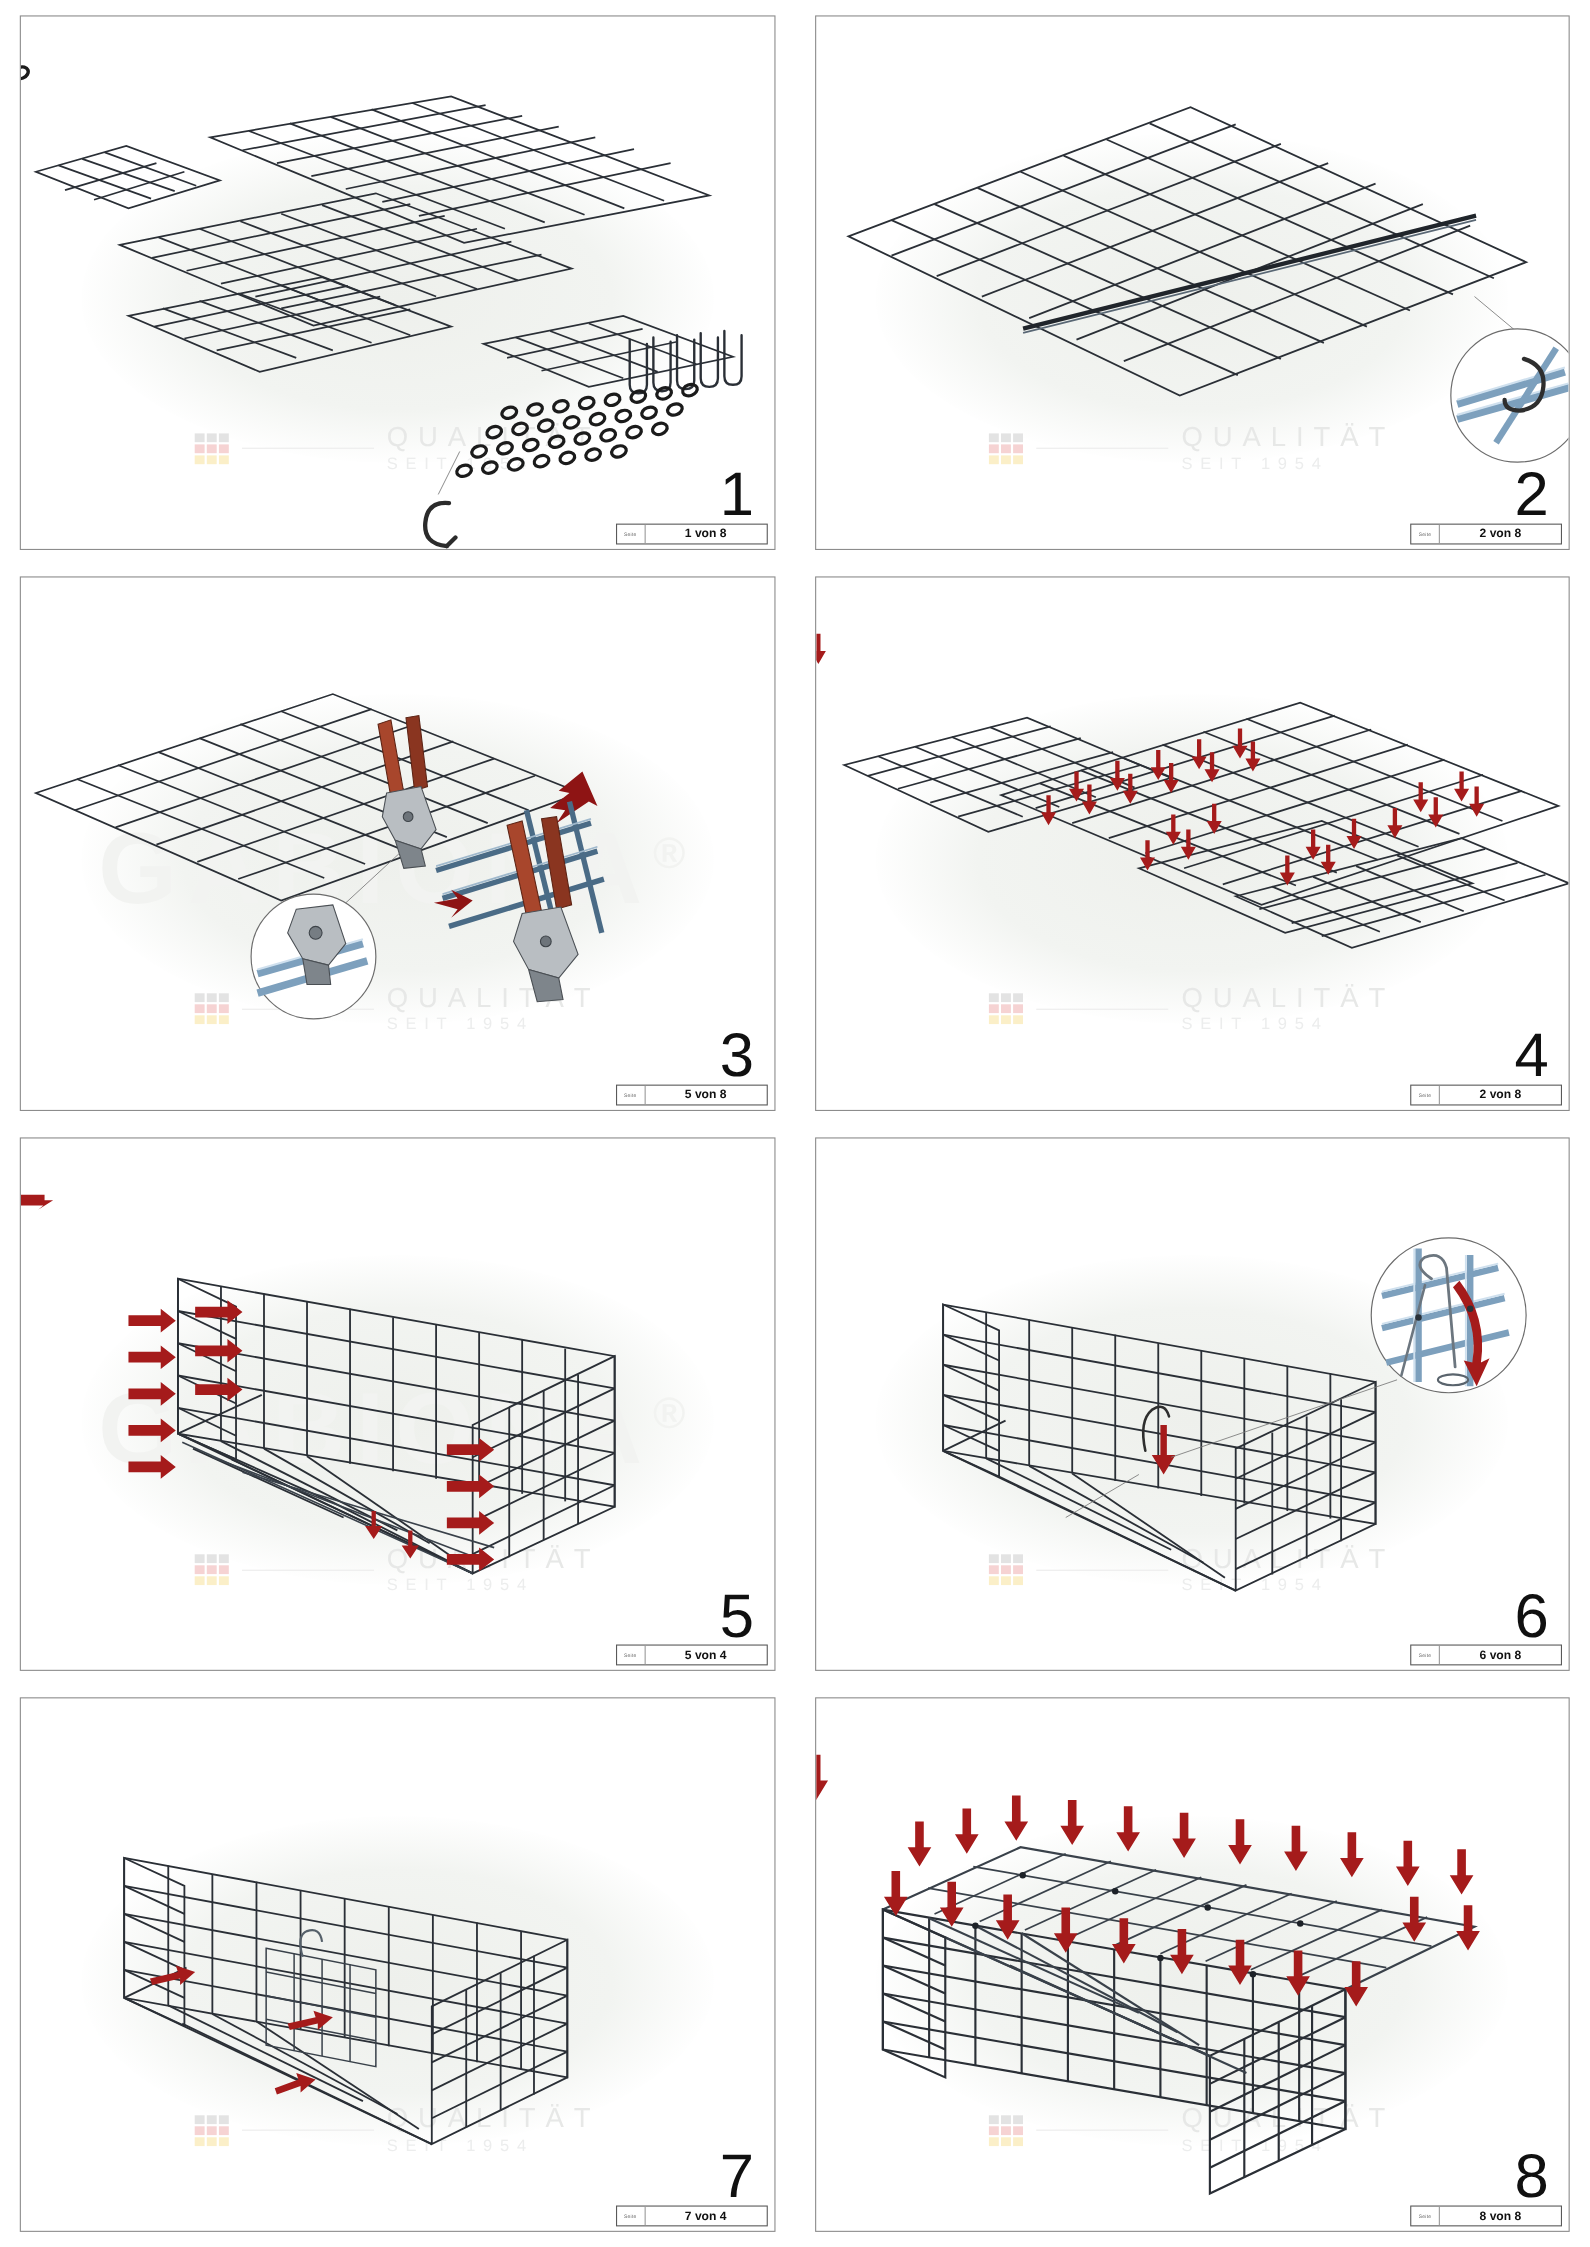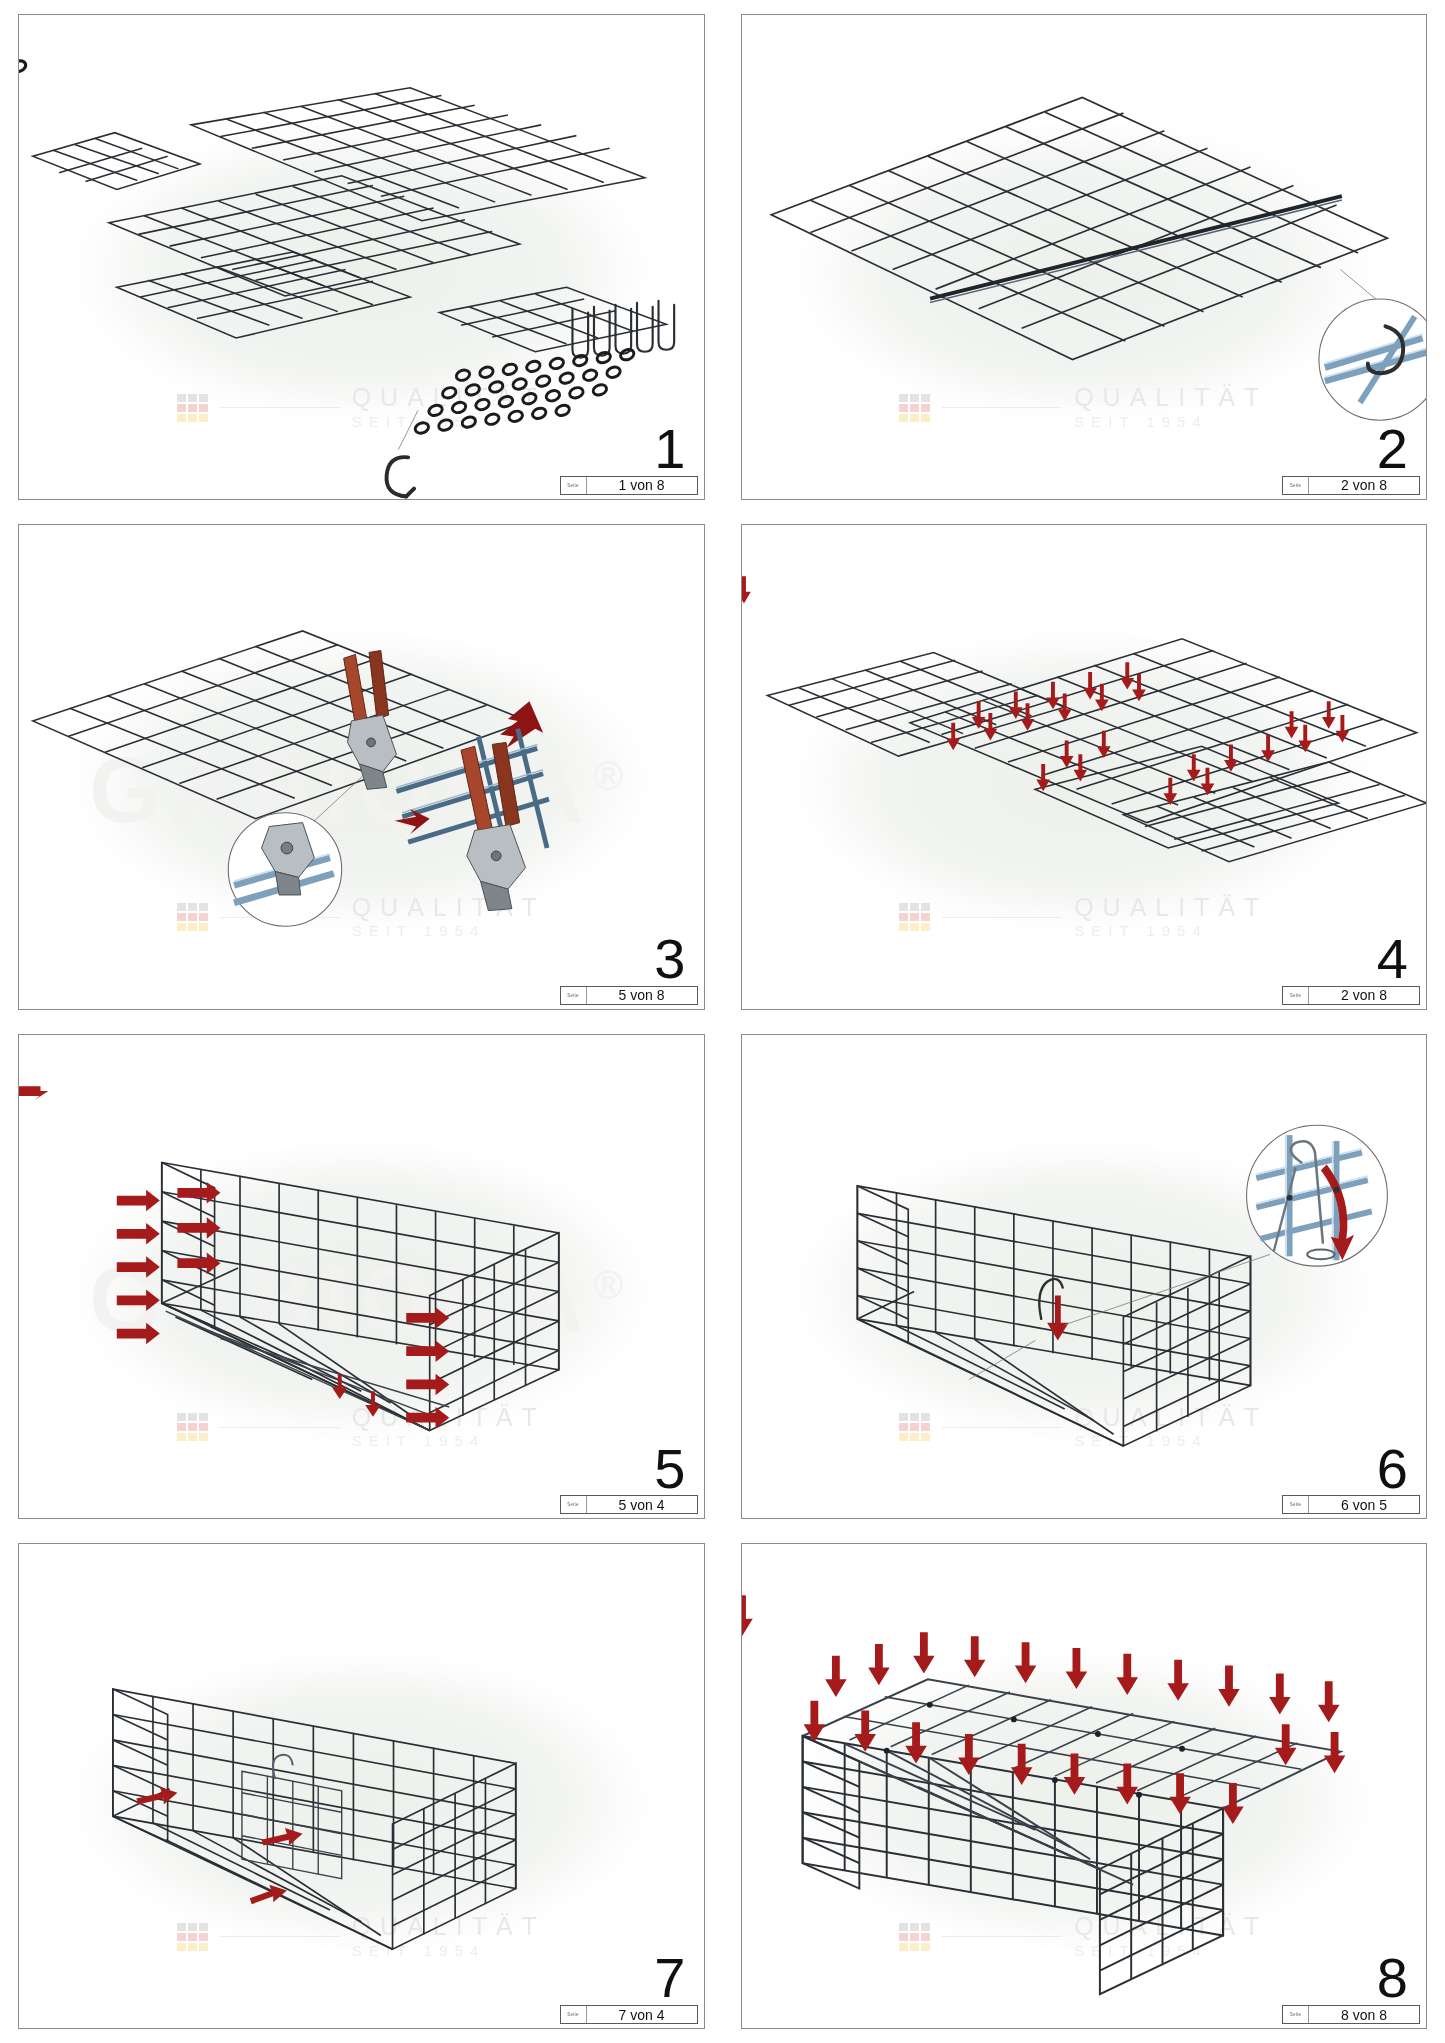--- a/index.html
+++ b/index.html
@@ -115,22 +115,23 @@
     width: 26px;
     border-right: 1px solid #9a9a9a;
     display: flex; align-items: center; justify-content: center;
     font-size: 4.5px;
     color: #666;
     letter-spacing: .2px;
   }
   .caption-text {
     flex: 1;
     display: flex; align-items: center; justify-content: center;
-    font-size: 14px;
+    font-size: 11px;
     color: #111;
+    font-weight: bold;
   }
   
   svg.art { position: absolute; inset: 0; width: 100%; height: 100%; }
   .w-dark { stroke: #2a2f36; fill: none; }
   .w-mid  { stroke: #39414a; fill: none; }
   .w-blue { stroke: #4a6b86; fill: none; }
   .w-lt   { stroke: #9fb8cc; fill: none; }
   .arrow-red { fill: #8e1414; stroke: none; }
   .arrow-red2 { fill: #a51b1b; stroke: none; }
   .circ-call { fill: #ffffff; stroke: #6c6c6c; stroke-width: 1.1; }
@@ -773,21 +774,21 @@
             <ellipse cx="4" cy="60" rx="14" ry="5" fill="none" stroke="#5a646d" stroke-width="2"></ellipse>
             <path class="arrow-red2" d="M10 -32 Q36 2 30 44 L38 40 L26 66 L14 42 L22 44 Q28 6 4 -26 Z"></path>
             <circle cx="-28" cy="2" r="3" fill="#2a3138"></circle>
             <circle cx="20" cy="-6" r="3" fill="#2a3138"></circle>
           </g>
         </svg>
       </div>
       <div class="step-num">6</div>
       <div class="caption-box">
         <div class="caption-tag">Seite</div>
-        <div class="caption-text">6 von 5</div>
+        <div class="caption-text">6 von 8</div>
       </div>
     </div>
 
     <div class="panel">
       <div class="panel-inner">
         <div class="floor-shade"></div>
         <div class="wm-qual">
           <div class="wm-logo">
             <i></i>
               <i></i>

